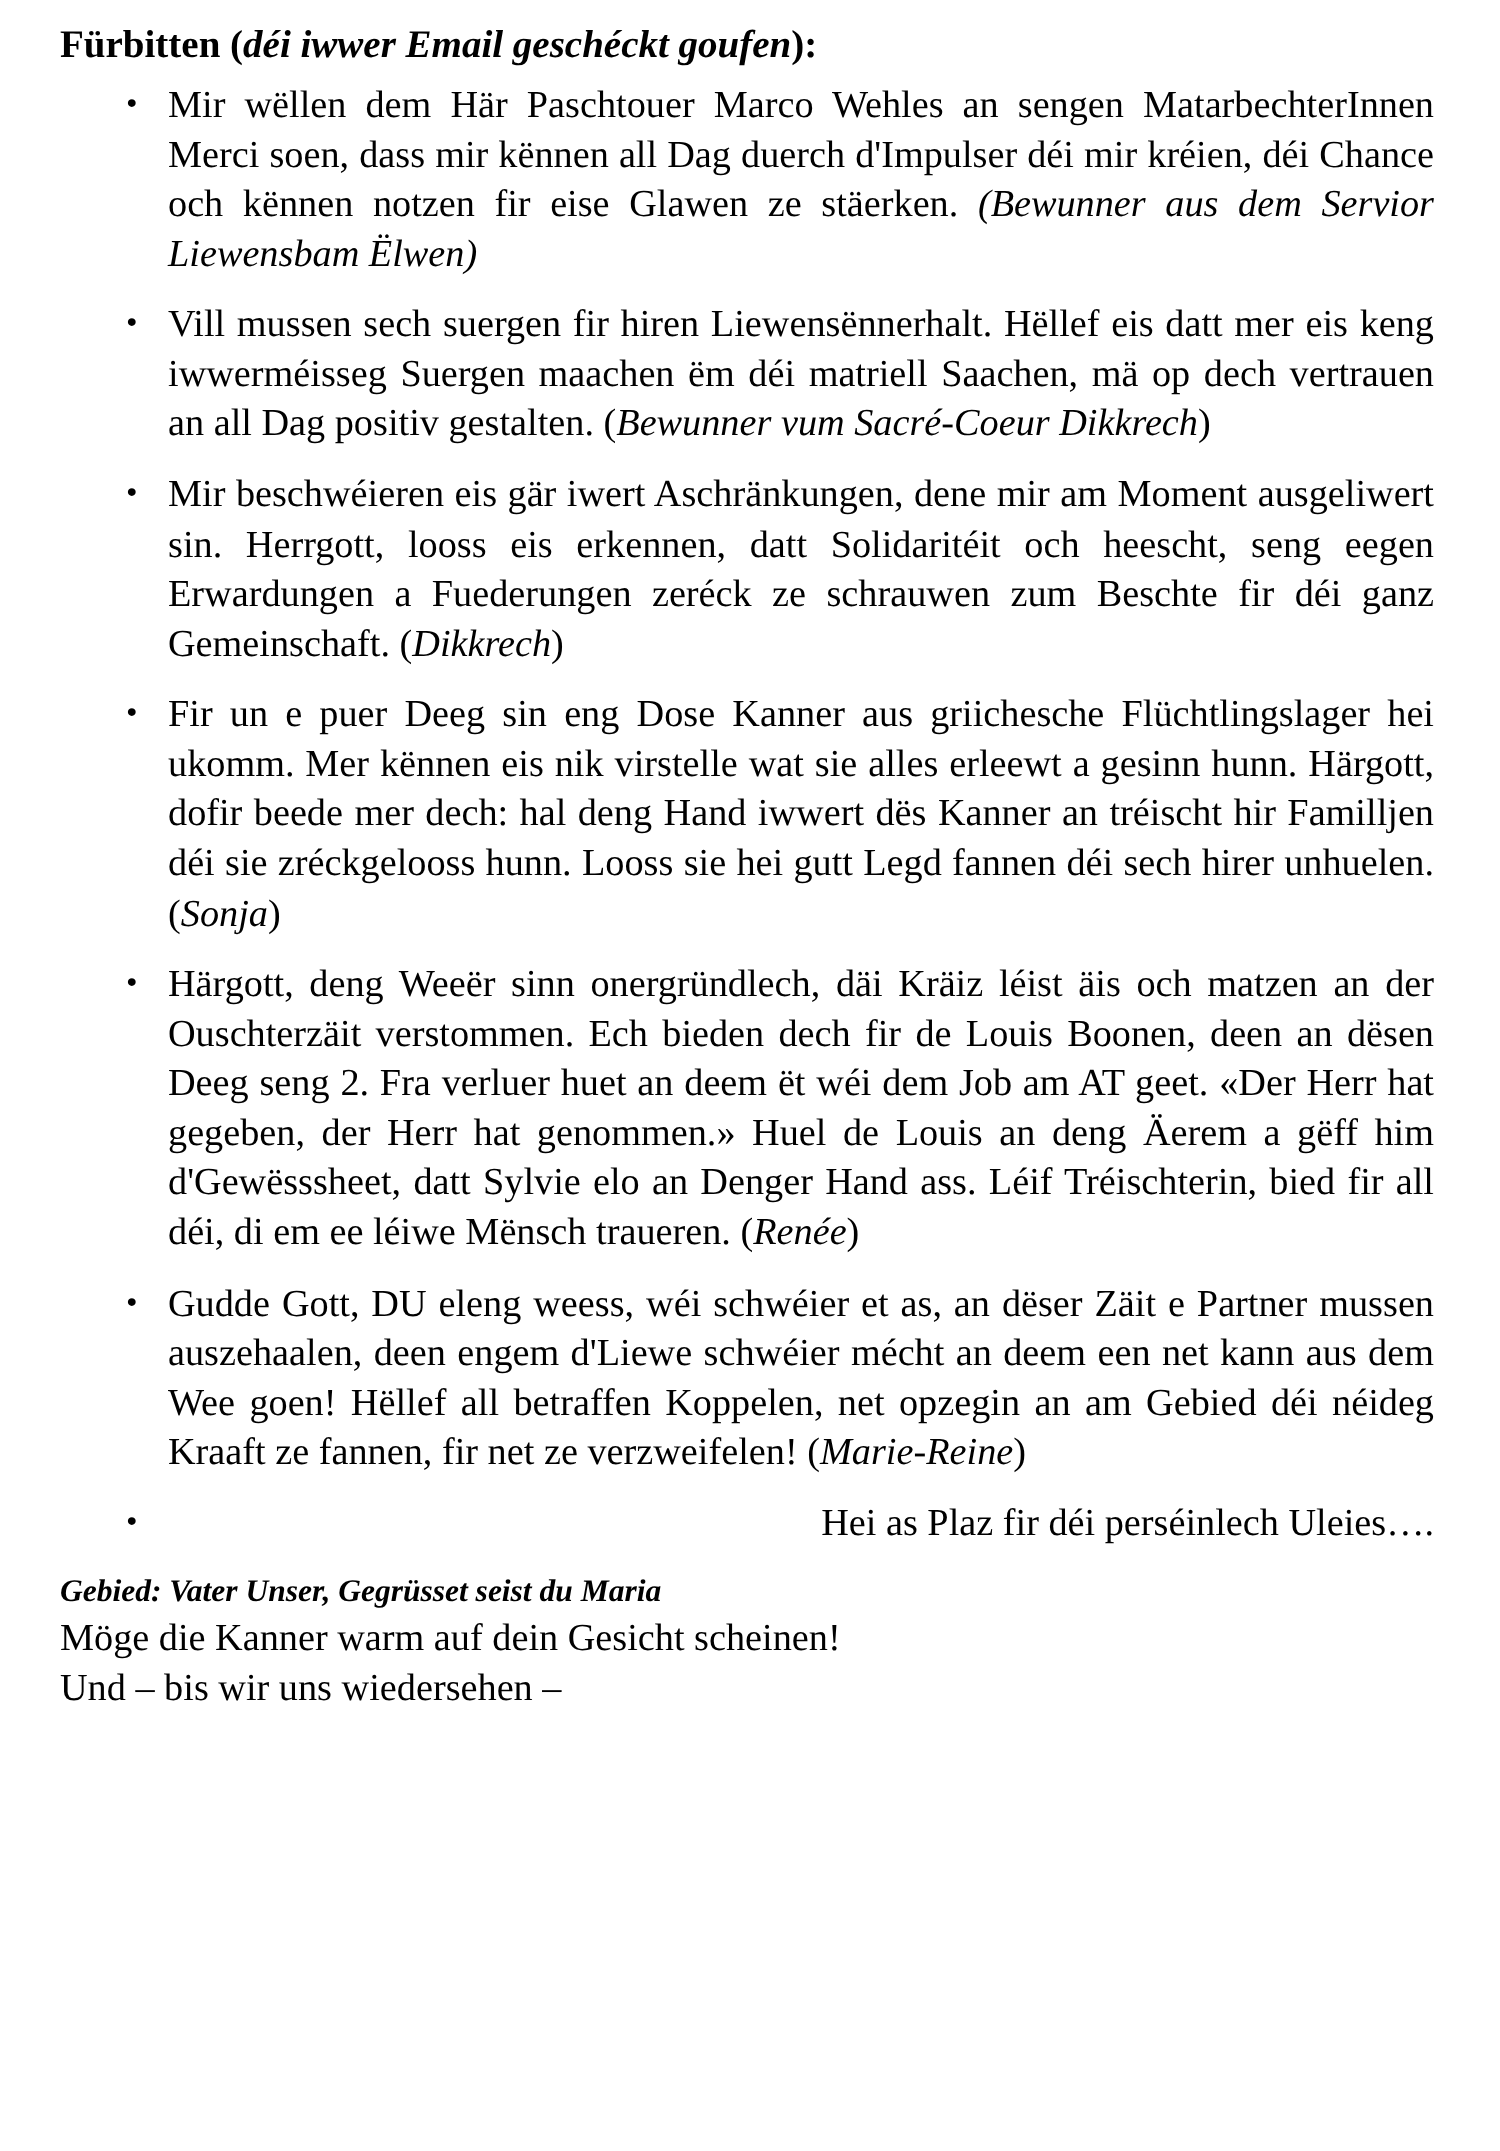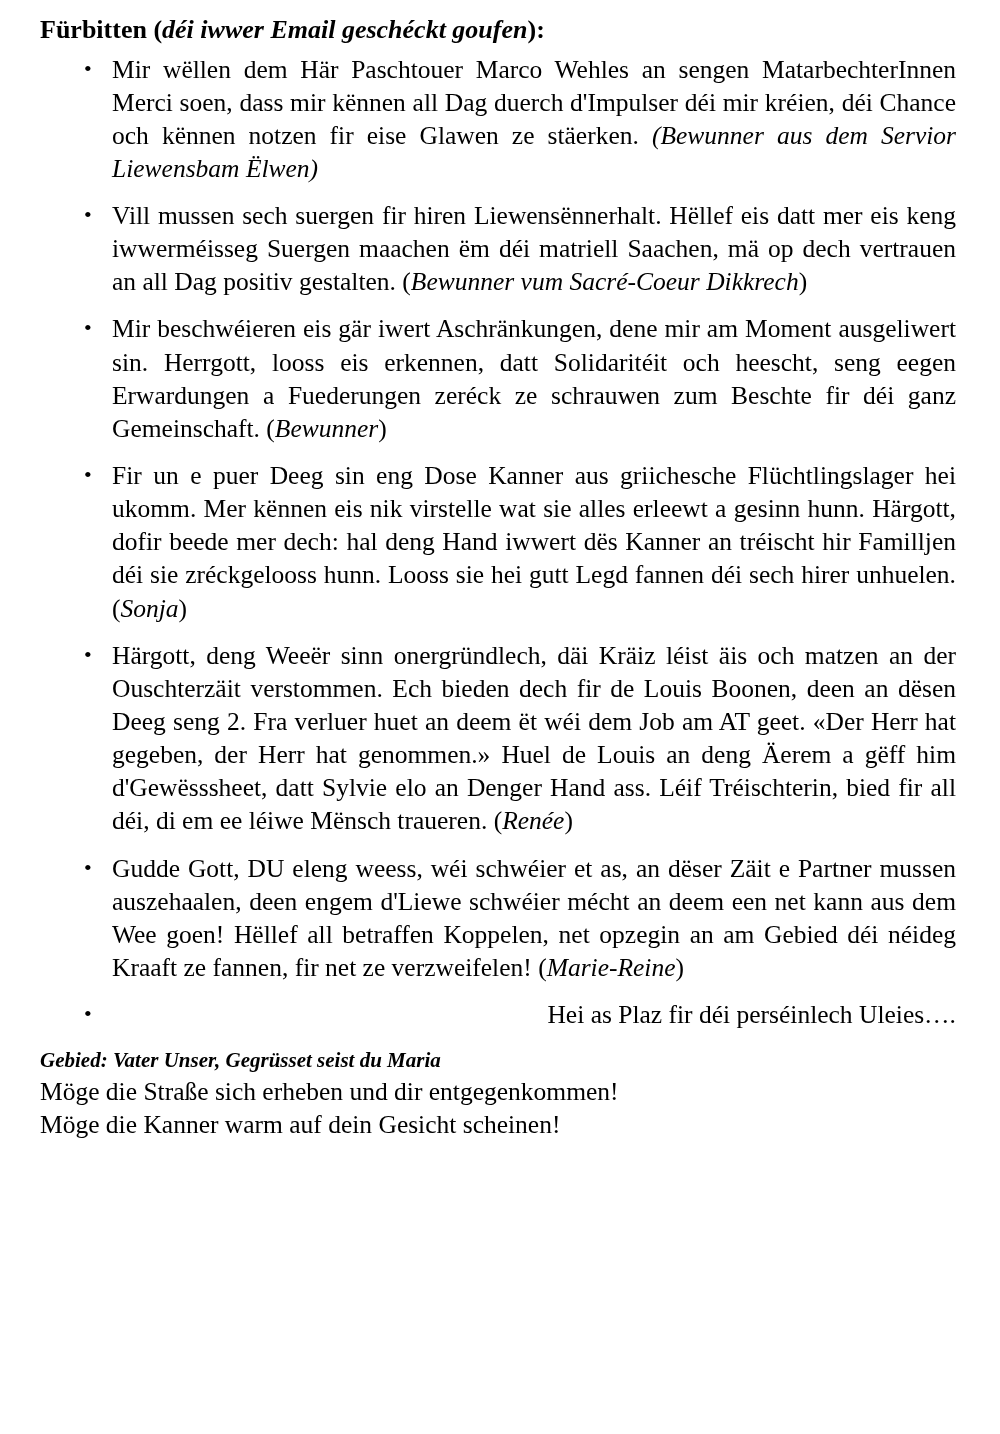--- a/index.html
+++ b/index.html
@@ -119,34 +119,34 @@
 <div class="page">
 
   <p class="heading"><span>Fürbitten (</span><span class="it">déi iwwer Email geschéckt goufen</span><span>):</span></p>
 
   <ul class="prayer-list">
 
     <li><span>Mir wëllen dem Här Paschtouer Marco Wehles an sengen MatarbechterInnen Merci soen, dass mir kënnen all Dag duerch d'Impulser déi mir kréien, déi Chance och kënnen notzen fir eise Glawen ze stäerken. </span><span class="it">(Bewunner aus dem Servior Liewensbam Ëlwen)</span><span></span></li>
 
     <li><span>Vill mussen sech suergen fir hiren Liewensënnerhalt. Hëllef eis datt mer eis keng iwwerméisseg Suergen maachen ëm déi matriell Saachen, mä op dech vertrauen an all Dag positiv gestalten. (</span><span class="it">Bewunner vum Sacré-Coeur Dikkrech</span><span>)</span></li>
 
-    <li><span>Mir beschwéieren eis gär iwert Aschränkungen, dene mir am Moment ausgeliwert sin. Herrgott, looss eis erkennen, datt Solidaritéit och heescht, seng eegen Erwardungen a Fuederungen zeréck ze schrauwen zum Beschte fir déi ganz Gemeinschaft. (</span><span class="it">Bewunner</span><span>)</span></li>
+    <li><span>Mir beschwéieren eis gär iwert Aschränkungen, dene mir am Moment ausgeliwert sin. Herrgott, looss eis erkennen, datt Solidaritéit och heescht, seng eegen Erwardungen a Fuederungen zeréck ze schrauwen zum Beschte fir déi ganz Gemeinschaft. (</span><span class="it">Dikkrech</span><span>)</span></li>
 
     <li><span>Fir un e puer Deeg sin eng Dose Kanner aus griichesche Flüchtlingslager hei ukomm. Mer kënnen eis nik virstelle wat sie alles erleewt a gesinn hunn. Härgott, dofir beede mer dech: hal deng Hand iwwert dës Kanner an tréischt hir Familljen déi sie zréckgelooss hunn. Looss sie hei gutt Legd fannen déi sech hirer unhuelen. (</span><span class="it">Sonja</span><span>)</span></li>
 
     <li><span>Härgott, deng Weeër sinn onergründlech, däi Kräiz léist äis och matzen an der Ouschterzäit verstommen. Ech bieden dech fir de Louis Boonen, deen an dësen Deeg seng 2. Fra verluer huet an deem ët wéi dem Job am AT geet. «Der Herr hat gegeben, der Herr hat genommen.»  Huel de Louis an deng Äerem a gëff him d'Gewësssheet, datt Sylvie elo an Denger Hand ass. Léif Tréischterin, bied fir all déi, di em ee léiwe Mënsch traueren. (</span><span class="it">Renée</span><span>)</span></li>
 
     <li><span>Gudde Gott, DU eleng weess, wéi schwéier et as, an dëser Zäit e Partner mussen auszehaalen, deen engem d'Liewe schwéier mécht an deem een net kann aus dem Wee goen! Hëllef all betraffen Koppelen, net opzegin an am Gebied  déi néideg Kraaft ze fannen, fir net ze verzweifelen! (</span><span class="it">Marie-Reine</span><span>)</span></li>
 
     <li class="nojust"><span>Hei as Plaz fir déi perséinlech Uleies….</span></li>
 
   </ul>
 
   <p class="subhead">Gebied: Vater Unser, Gegrüsset seist du Maria</p>
 
 
 
   <div class="blessing-lines">
-    <div>Möge die Straße sich erheben und dir entgegenkommen!</div>
     <div>Möge die Kanner warm auf dein Gesicht scheinen!</div>
+    <div>Und – bis wir uns wiedersehen –</div>
   </div>
 
 </div>
 
 </body></html>

